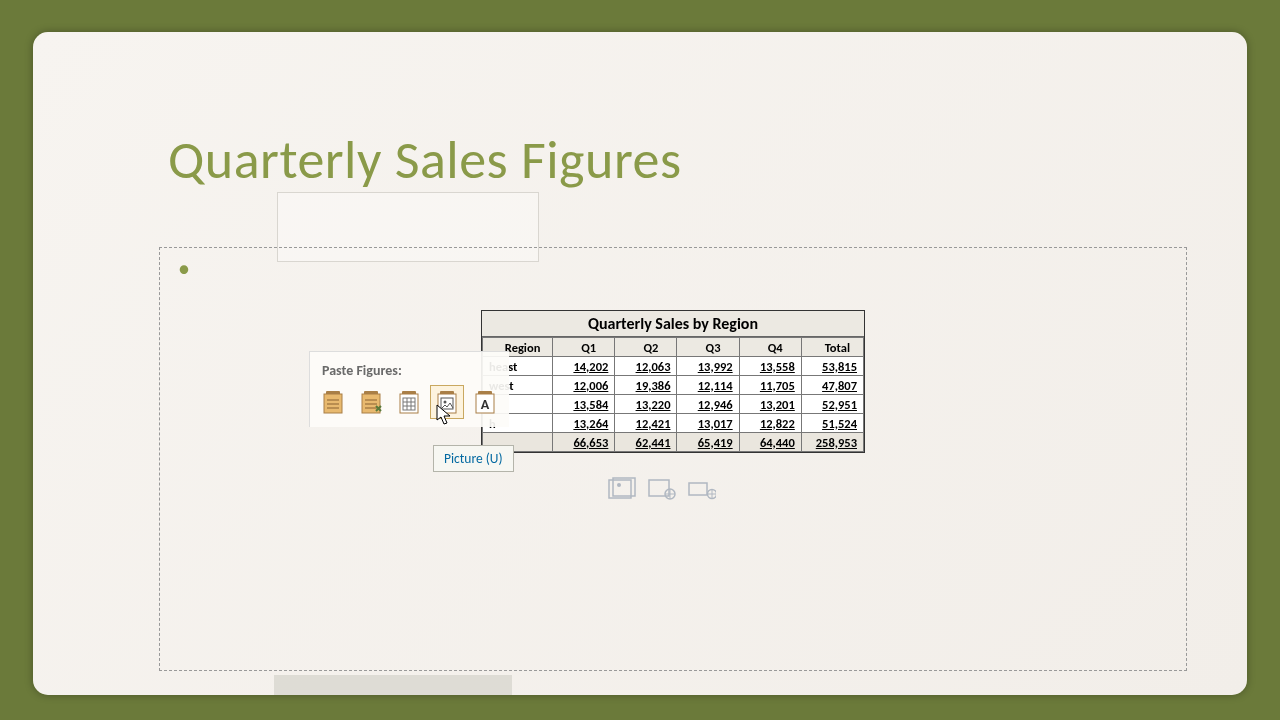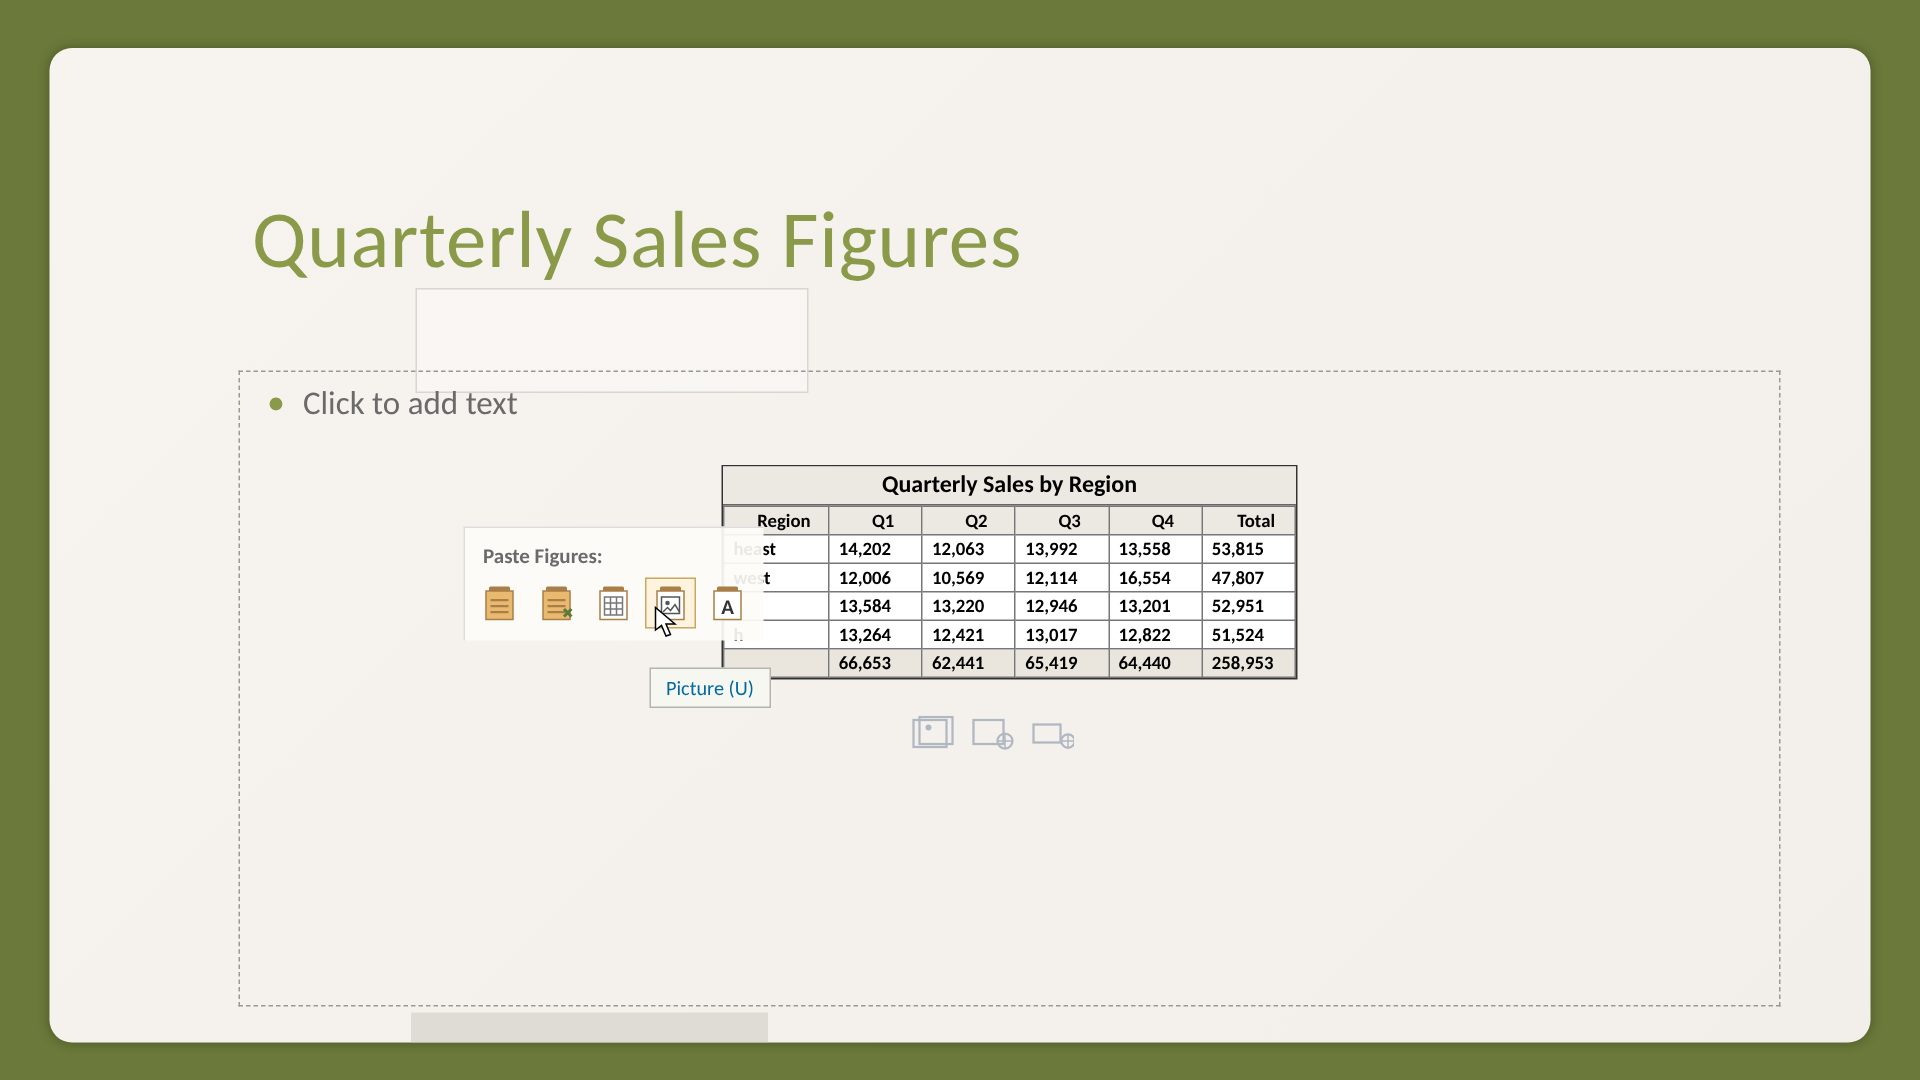--- a/index.html
+++ b/index.html
@@ -71,21 +71,21 @@
     th,td {
       border:1px solid #777;
       padding:1px 6px;
       font-size:12.5px;
       height:19px;
       overflow:hidden;
       white-space:nowrap;
     }
     th { background:#ece9e2; font-weight:700; text-align:center;padding-left:16px; }
     td.region { text-align:left; font-weight:700; }
-    td.num { font-weight:700; }
+    td.num { text-align:right; font-weight:700;text-decoration:underline; }
     tr:last-child td { background:#eae6de; }
     col.r { width:70px; }
     col.n { width:62px; }
     
     .media-icons {
       position:absolute;
       left:575px; top:445px;
       display:flex;
       gap:12px;
       opacity:.55;
@@ -156,21 +156,20 @@
 
 <div class="slide">
 
   <div class="title">Quarterly Sales Figures</div>
 
   <div class="ghost-box"></div>
 
   <div class="content-box">
     <div class="bullet-line">
       <span class="bullet">•</span>
-      <span>Click to add text</span>
     </div>
   </div>
 
   <div class="tbl-wrap">
     <div class="tbl-title">Quarterly Sales by Region</div>
     <table>
       <colgroup>
           <col class="r">
           <col class="n">
           <col class="n">
@@ -193,23 +192,23 @@
             <td class="region">heast</td>
             <td class="num">14,202</td>
             <td class="num">12,063</td>
             <td class="num">13,992</td>
             <td class="num">13,558</td>
             <td class="num">53,815</td>
           </tr>
           <tr>
             <td class="region">west</td>
             <td class="num">12,006</td>
-            <td class="num">10,569</td>
+            <td class="num">19,386</td>
             <td class="num">12,114</td>
-            <td class="num">16,554</td>
+            <td class="num">11,705</td>
             <td class="num">47,807</td>
           </tr>
           <tr>
             <td class="region">t</td>
             <td class="num">13,584</td>
             <td class="num">13,220</td>
             <td class="num">12,946</td>
             <td class="num">13,201</td>
             <td class="num">52,951</td>
           </tr>

